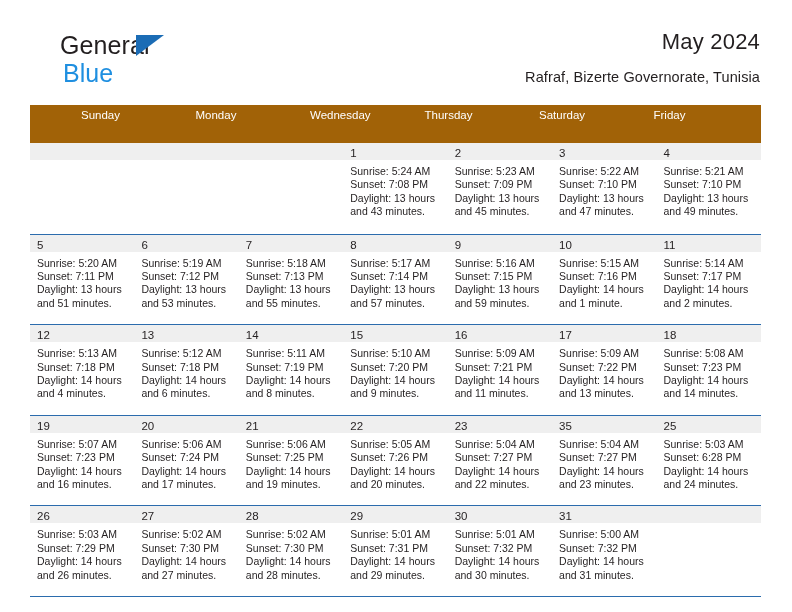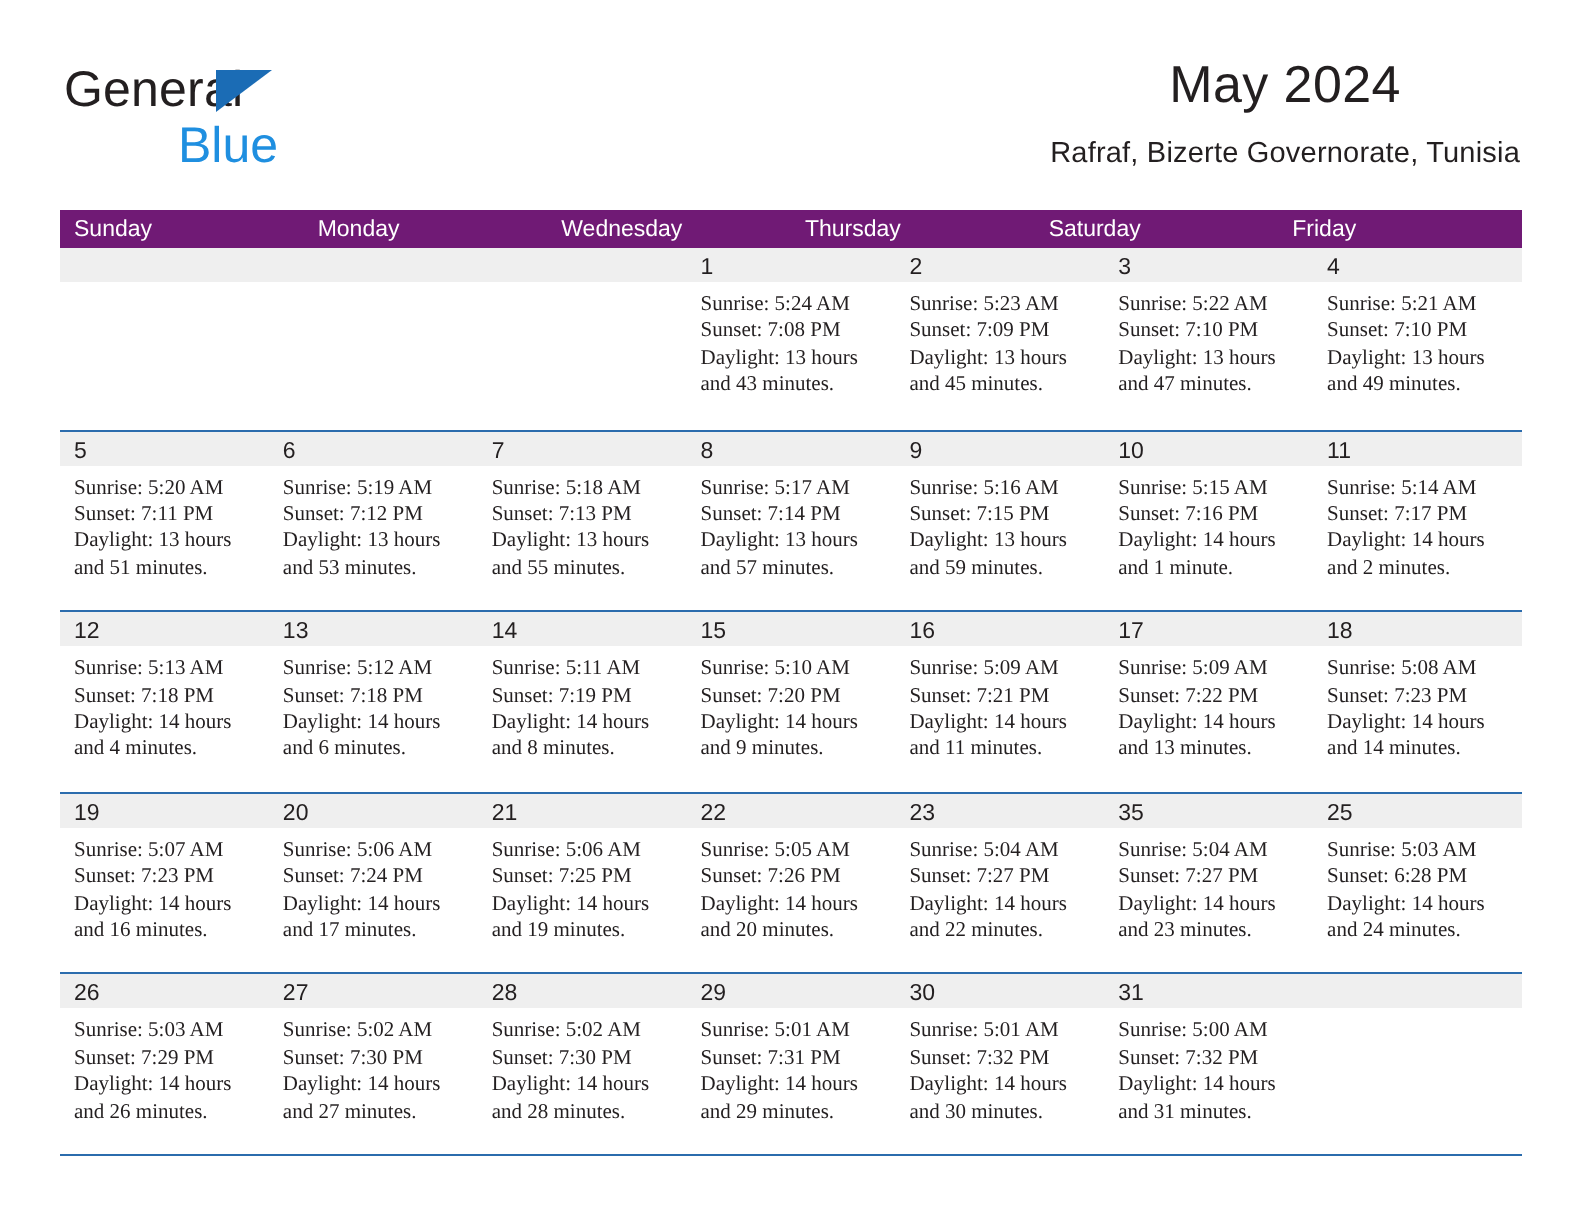--- a/index.html
+++ b/index.html
@@ -37,73 +37,74 @@
     height: 58px;
   }
   .logo-row1 {
     font-size: 25px;
     line-height: 26px;
     color: #231f20;
     letter-spacing: 0.1px;
     position: relative;
     display: block;
     height: 27px;
+    margin-left: 28px;
   }
   .logo-tri {
     position: absolute;
     left: 76px;
     top: 3px;
     width: 0;
     height: 0;
     border-left: 28px solid #1b6cb5;
     border-bottom: 21px solid transparent;
   }
   .logo-row2 {
     display: block;
     font-size: 25px;
     line-height: 26px;
     color: #1f8fe0;
-    margin-left: 57px;
+    margin-left: 31px;
     margin-top: 1px;
   }
 
   .title-block {
     position: absolute;
     right: 0;
     top: 0;
     text-align: right;
   }
   .cal-title {
-    font-size: 26px;
+    font-size: 22px;
     line-height: 32px;
     color: #231f20;
     font-weight: normal;
     margin: 0;
     letter-spacing: 0.2px;
-    text-align: center;
   }
   .cal-subtitle {
     font-size: 14.5px;
     line-height: 20px;
     color: #231f20;
     margin: 9px 0 0 0;
     letter-spacing: 0.1px;
   }
 
   
   .calendar {
     position: absolute;
     left: 30px;
     top: 105px;
     width: 731px;
   }
   .dow-row {
     display: flex;
-    background: #701a75;
-    height: 19px;
+    background: #a16207;
+    height: 38px;
+    padding-left: 44px;
   }
   .dow {
     flex: 1 1 0;
     color: #ffffff;
     font-size: 11.5px;
     line-height: 21px;
     padding-left: 7px;
     box-sizing: border-box;
     white-space: nowrap;
     overflow: hidden;
@@ -130,21 +131,20 @@
     padding: 0 0 0 7px;
     box-sizing: border-box;
   }
   .daynum {
     font-size: 11.5px;
     line-height: 17px;
     color: #231f20;
   }
   .cell-body {
     padding: 5px 6px 0 7px;
-    font-family: Liberation Serif, serif;
   }
   .cell-body div {
     font-size: 10.5px;
     line-height: 13.4px;
     color: #231f20;
     white-space: nowrap;
   }
   .cell.empty .daynum-strip {
     background: #efefef;
   }

